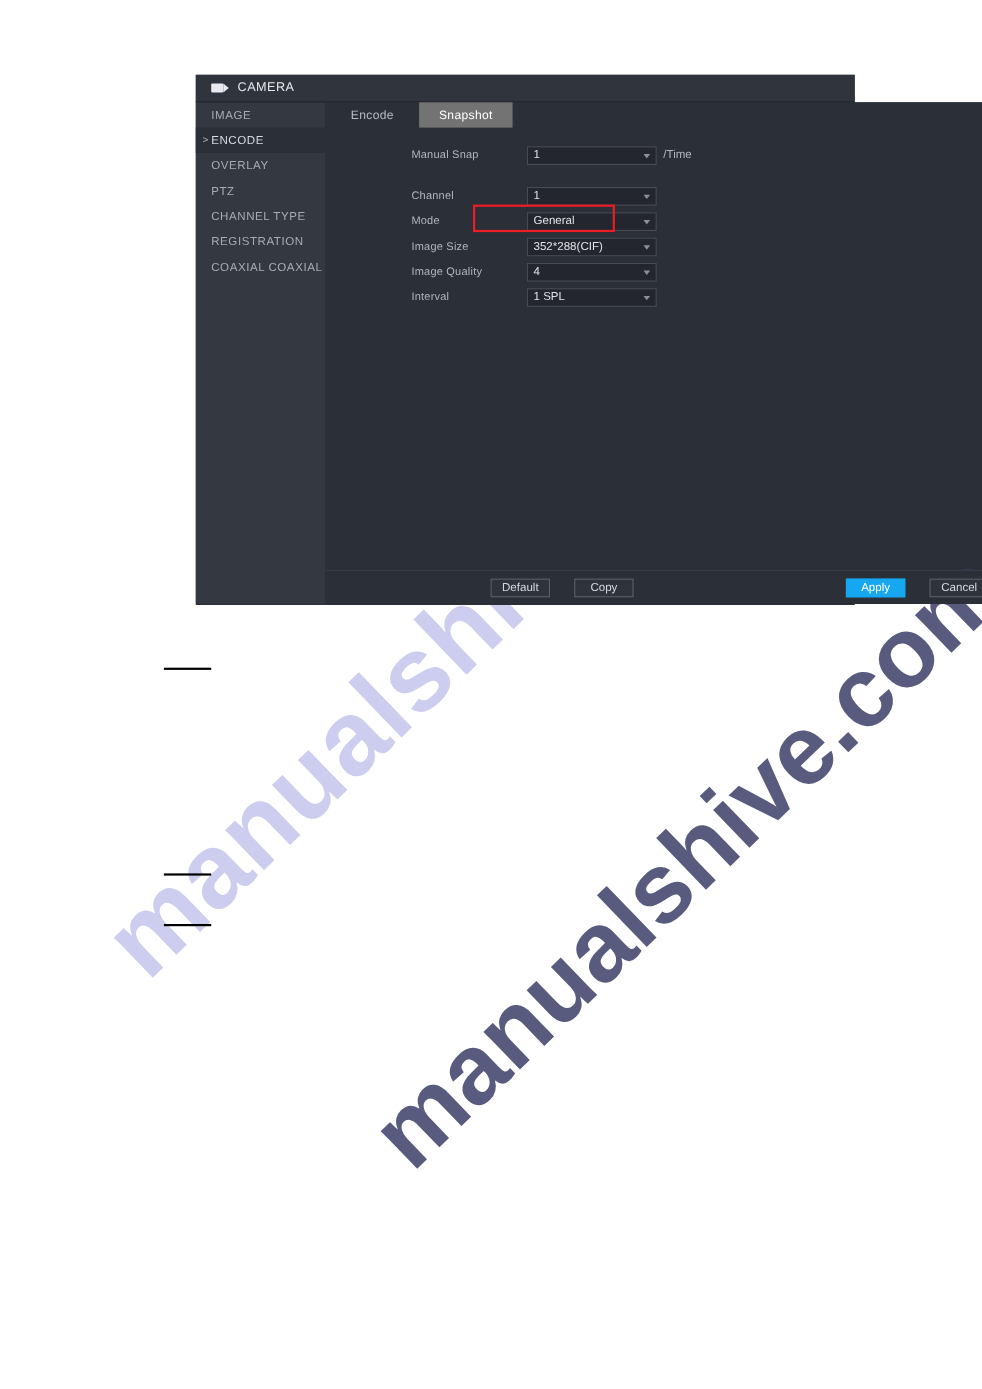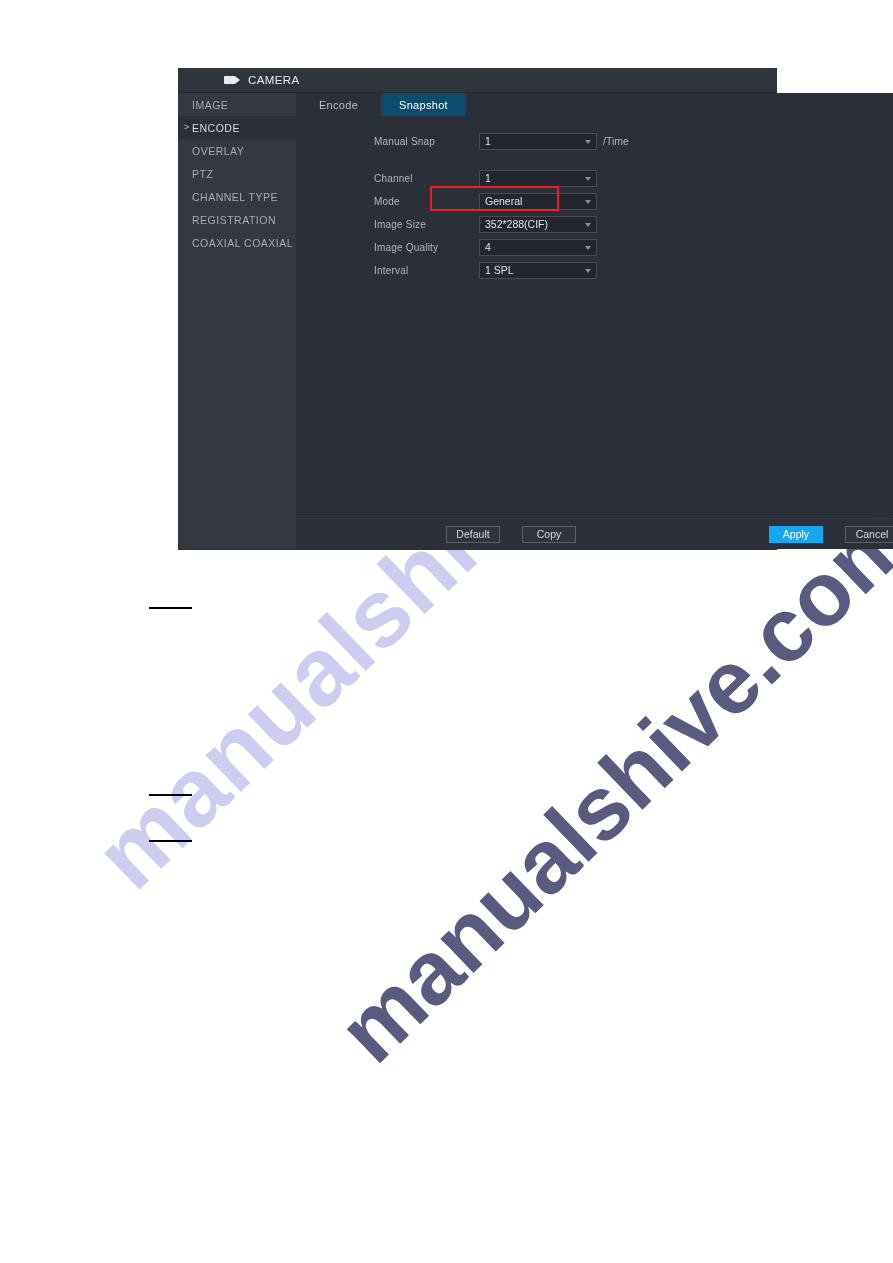--- a/index.html
+++ b/index.html
@@ -76,23 +76,22 @@
     height: 25px;
     background: #30343d;
     border-bottom: 1px solid #24272e;
     display: flex;
     align-items: center;
     box-sizing: border-box;
   }
   .title-left {
     display: flex;
     align-items: center;
-    padding-left: 2px;
+    padding-left: 14px;
     gap: 7px;
-    margin-left: 44px;
   }
   .cam-icon {
     display: inline-block;
     width: 17px;
     height: 10px;
     position: relative;
   }
   .cam-icon .body {
     position: absolute;
     left: 0; top: 1px;
@@ -245,21 +244,21 @@
     min-width: 85px;
     display: flex;
     align-items: center;
     justify-content: center;
     font-size: 11px;
     color: #b9bdc6;
     letter-spacing: 0.3px;
     box-sizing: border-box;
   }
   .tab.active {
-    background: #0c4a6e;
+    background: #737373;
     color: #ffffff;
   }
 
   
   .formarea {
     flex: 1;
     padding: 14px 0 0 30px;
     position: relative;
   }
   .frow {

